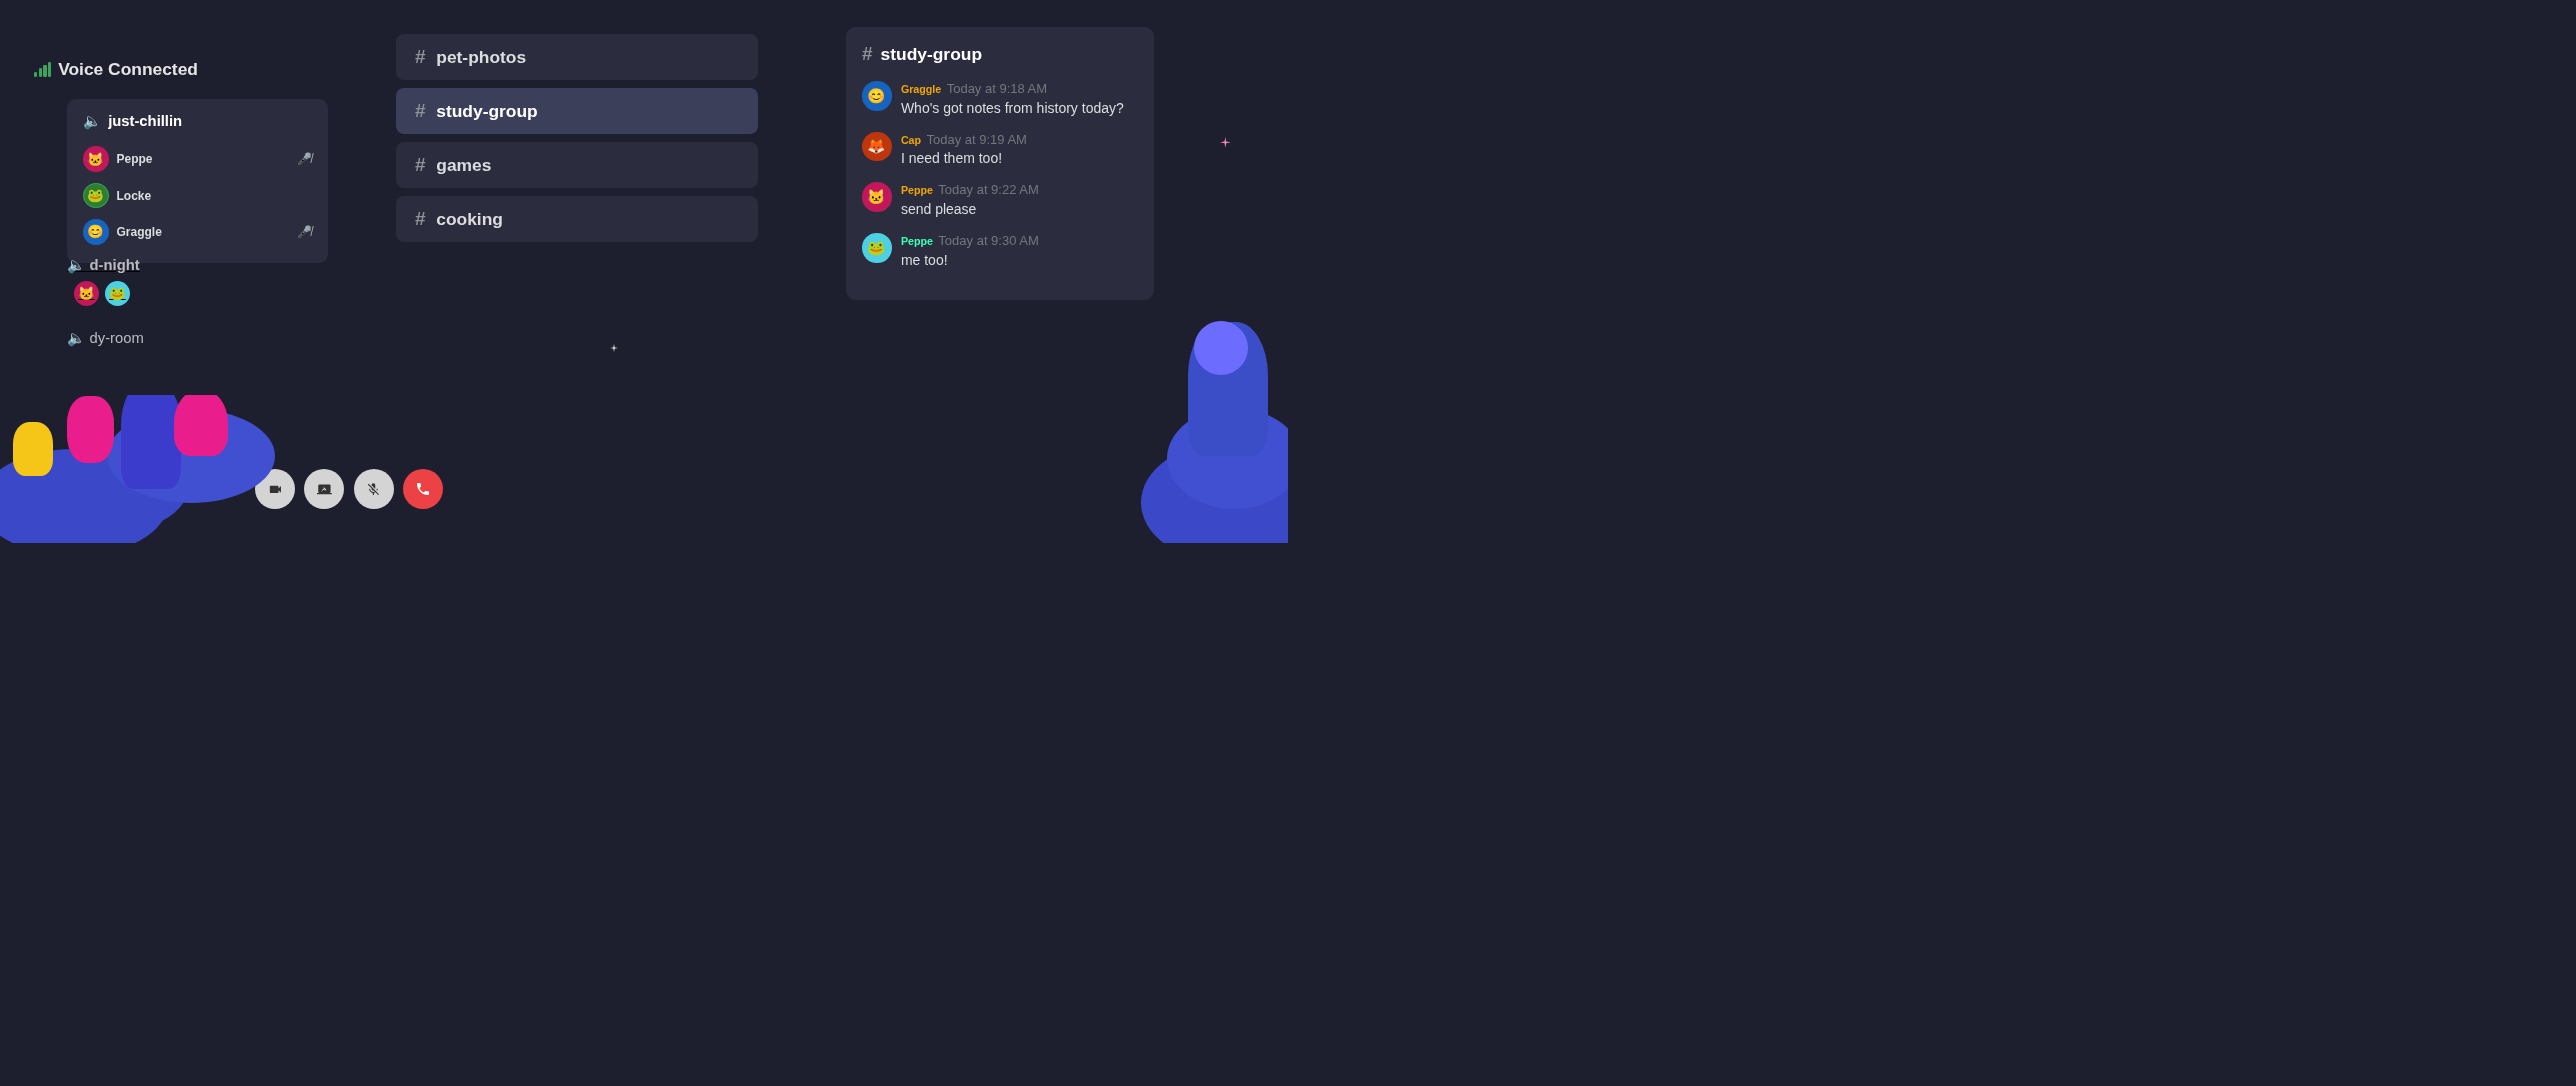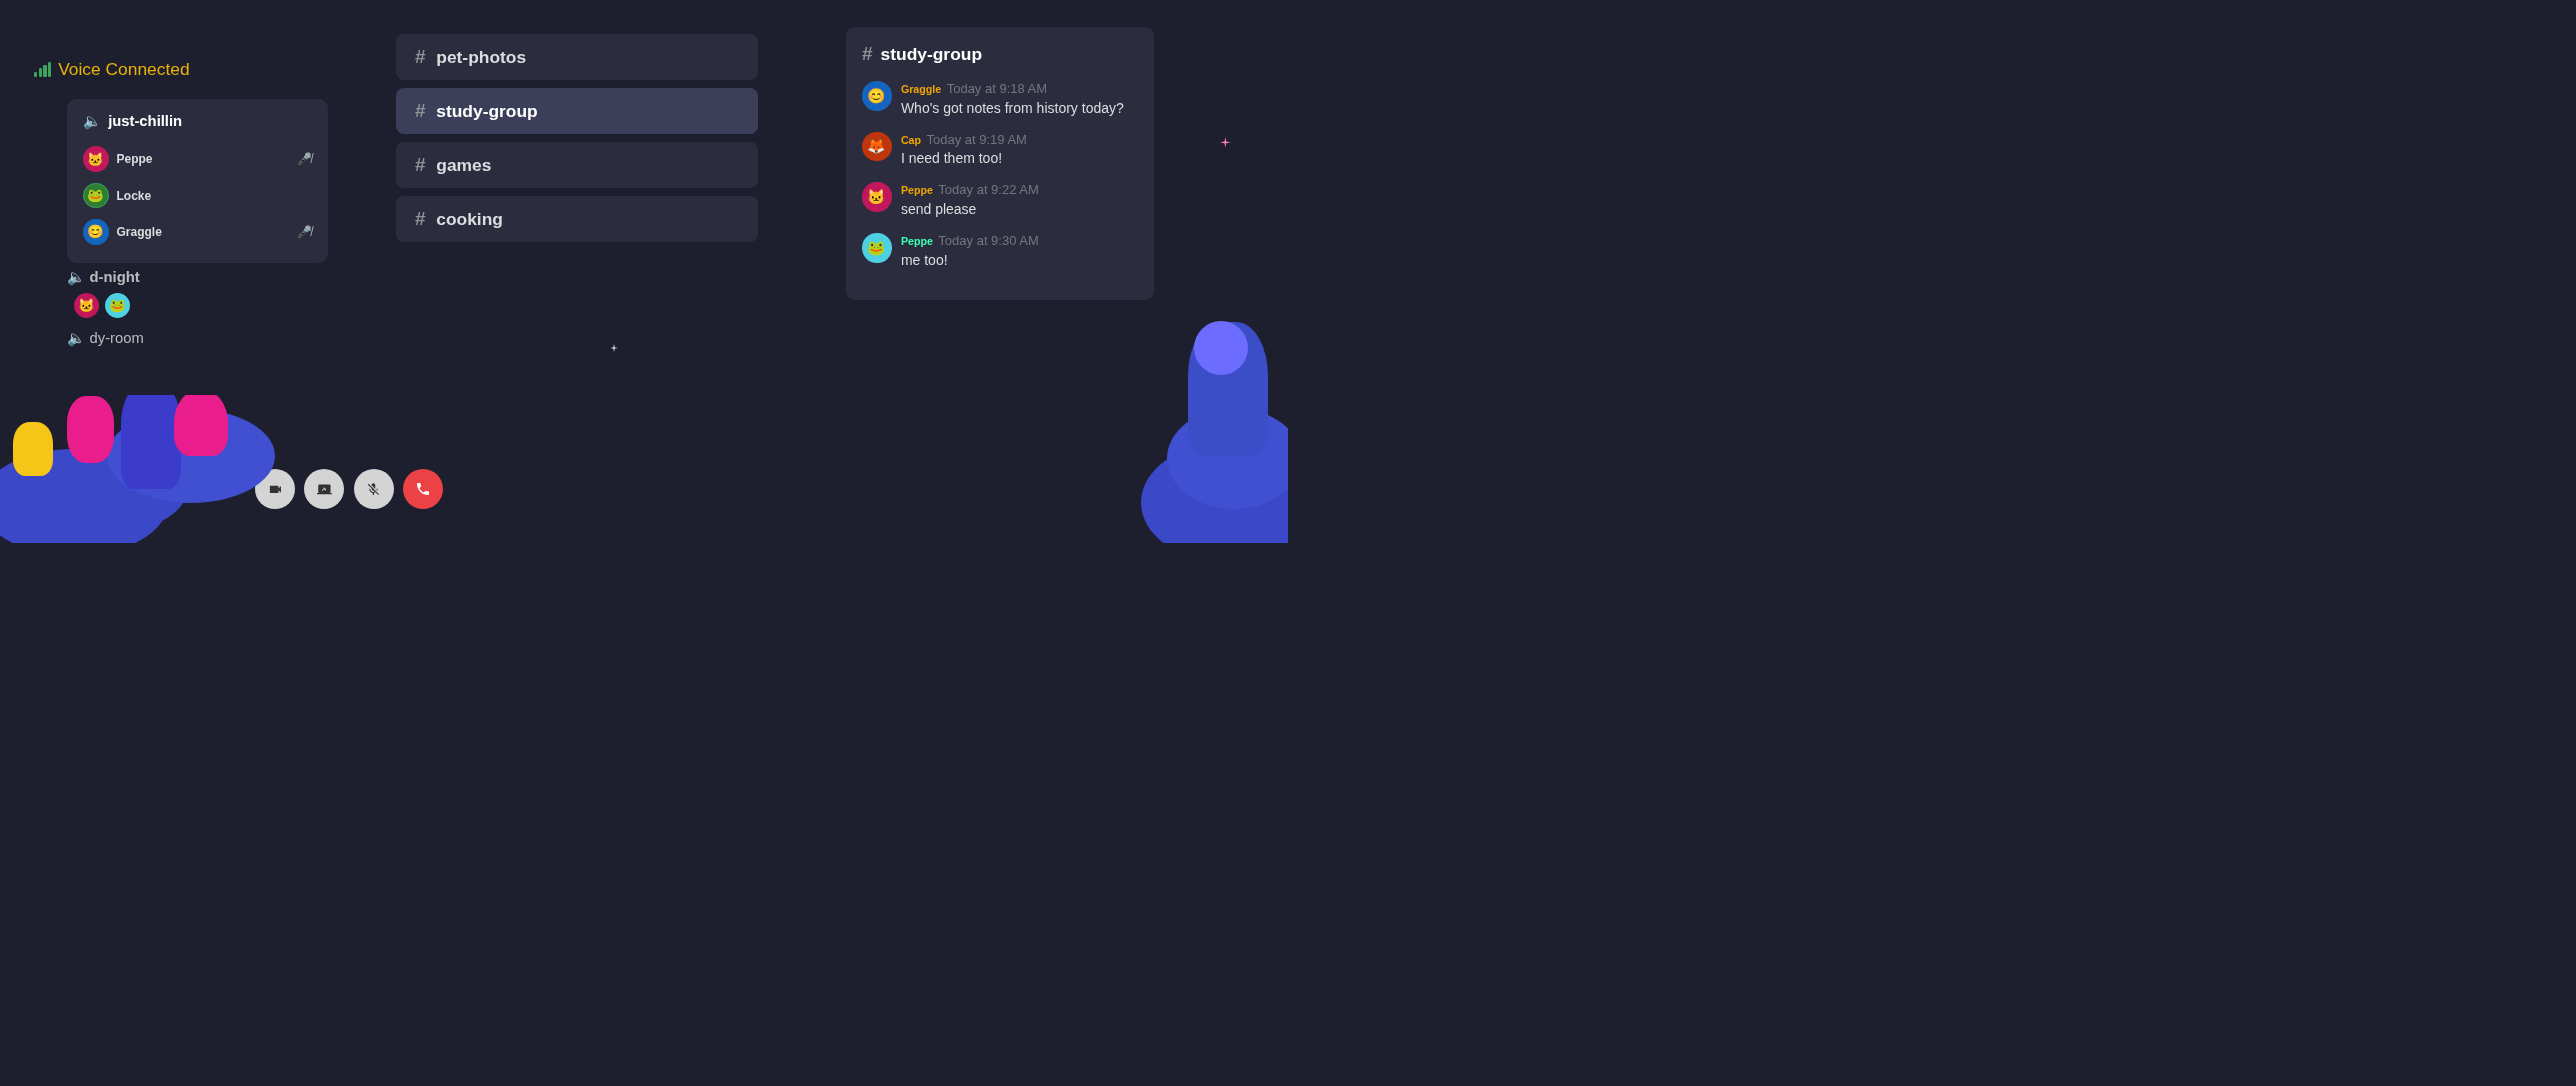--- a/index.html
+++ b/index.html
@@ -43,22 +43,22 @@
       border-radius: 1.3px;
       display: block;
     }
     .signal-icon span:nth-child(1) { width: 3.4px; height: 5.4px; }
     .signal-icon span:nth-child(2) { width: 3.4px; height: 8.7px; }
     .signal-icon span:nth-child(3) { width: 3.4px; height: 12px; }
     .signal-icon span:nth-child(4) { width: 3.4px; height: 14.8px; }
 
     .voice-connected-text {
       font-size: 17.4px;
-      font-weight: 400;
-      color: #eab308;
+      font-weight: 700;
+      color: #e5e5e5;
     }
 
     
     .voice-panel {
       position: absolute;
       top: 99px;
       left: 67px;
       width: 261px;
       background: #2b2d3e;
       border-radius: 9.4px;
@@ -114,23 +114,24 @@
     }
 
     .mute-icon {
       font-size: 12px;
       color: #b9bbbe;
     }
 
     
     .second-channel {
       position: absolute;
-      top: 268px;
+      top: 256px;
       left: 67px;
       width: 261px;
+      text-decoration: underline;
     }
 
     .second-channel-name {
       font-size: 14.8px;
       font-weight: 700;
       color: #b9bbbe;
       margin-bottom: 6.7px;
     }
 
     .second-channel-users {

